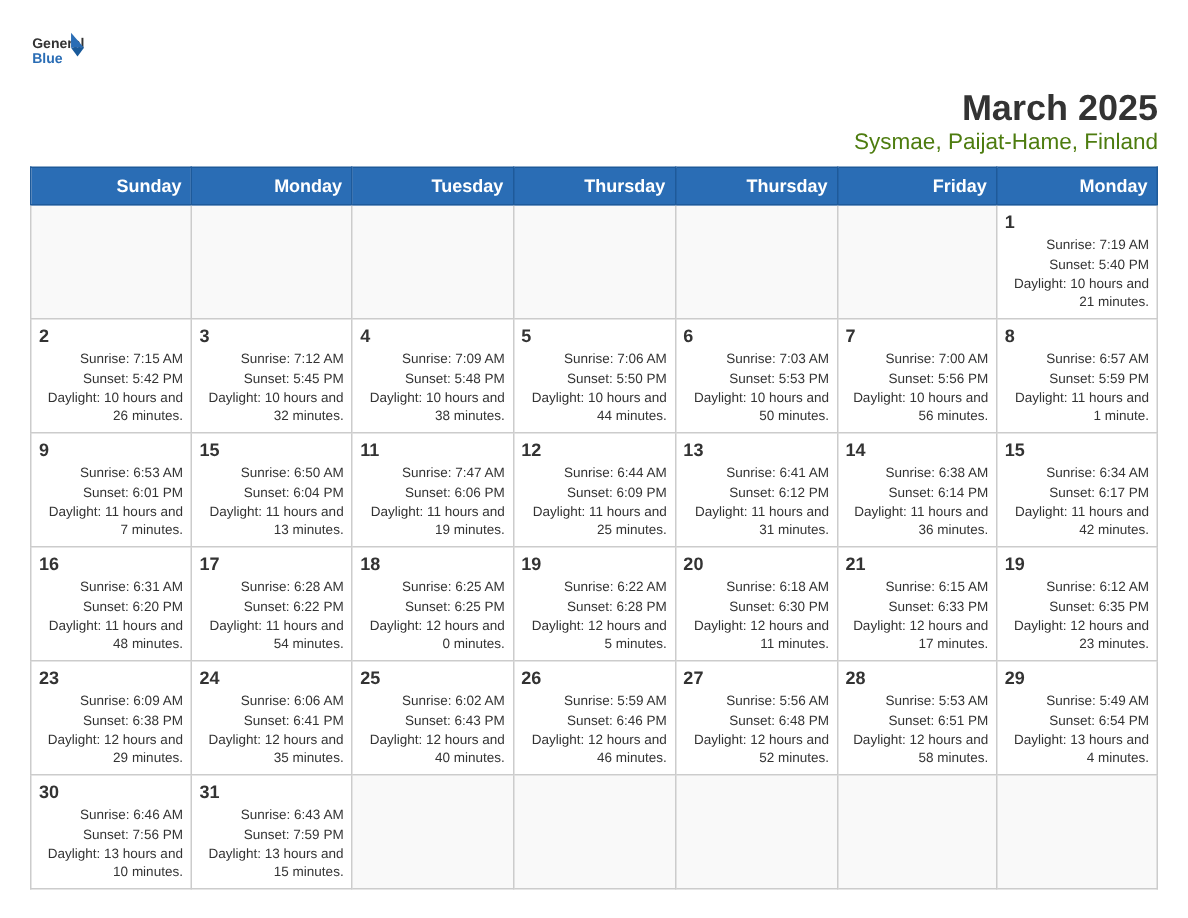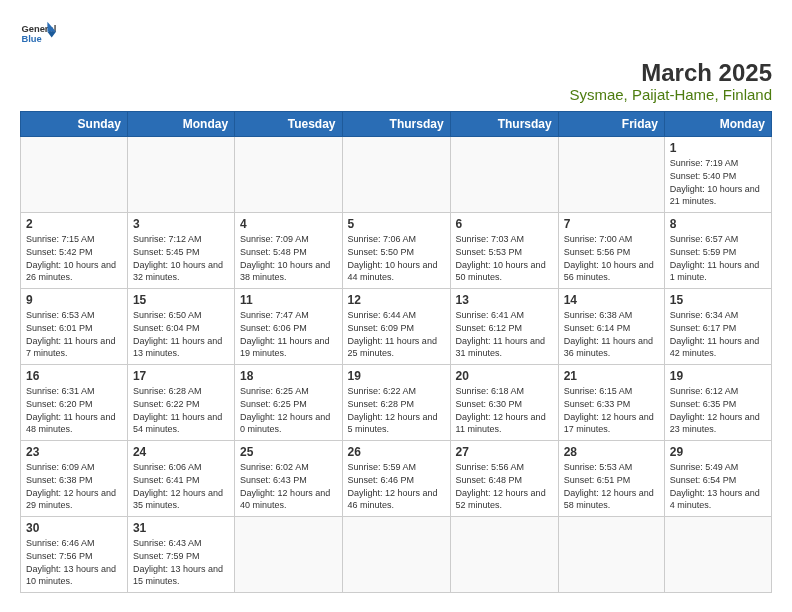--- a/index.html
+++ b/index.html
@@ -75,20 +75,21 @@
     .day-number {
       font-size: 12px;
       font-weight: bold;
       color: #333;
       margin-bottom: 2px;
     }
     .day-info {
       font-size: 9px;
       color: #333;
       line-height: 1.4;
+      text-align: right;
     }
     .last-row td {
       height: 60px;
       margin-top: 40px;
     }
   </style>
 </head>
 <body>
 
 <div class="page">

